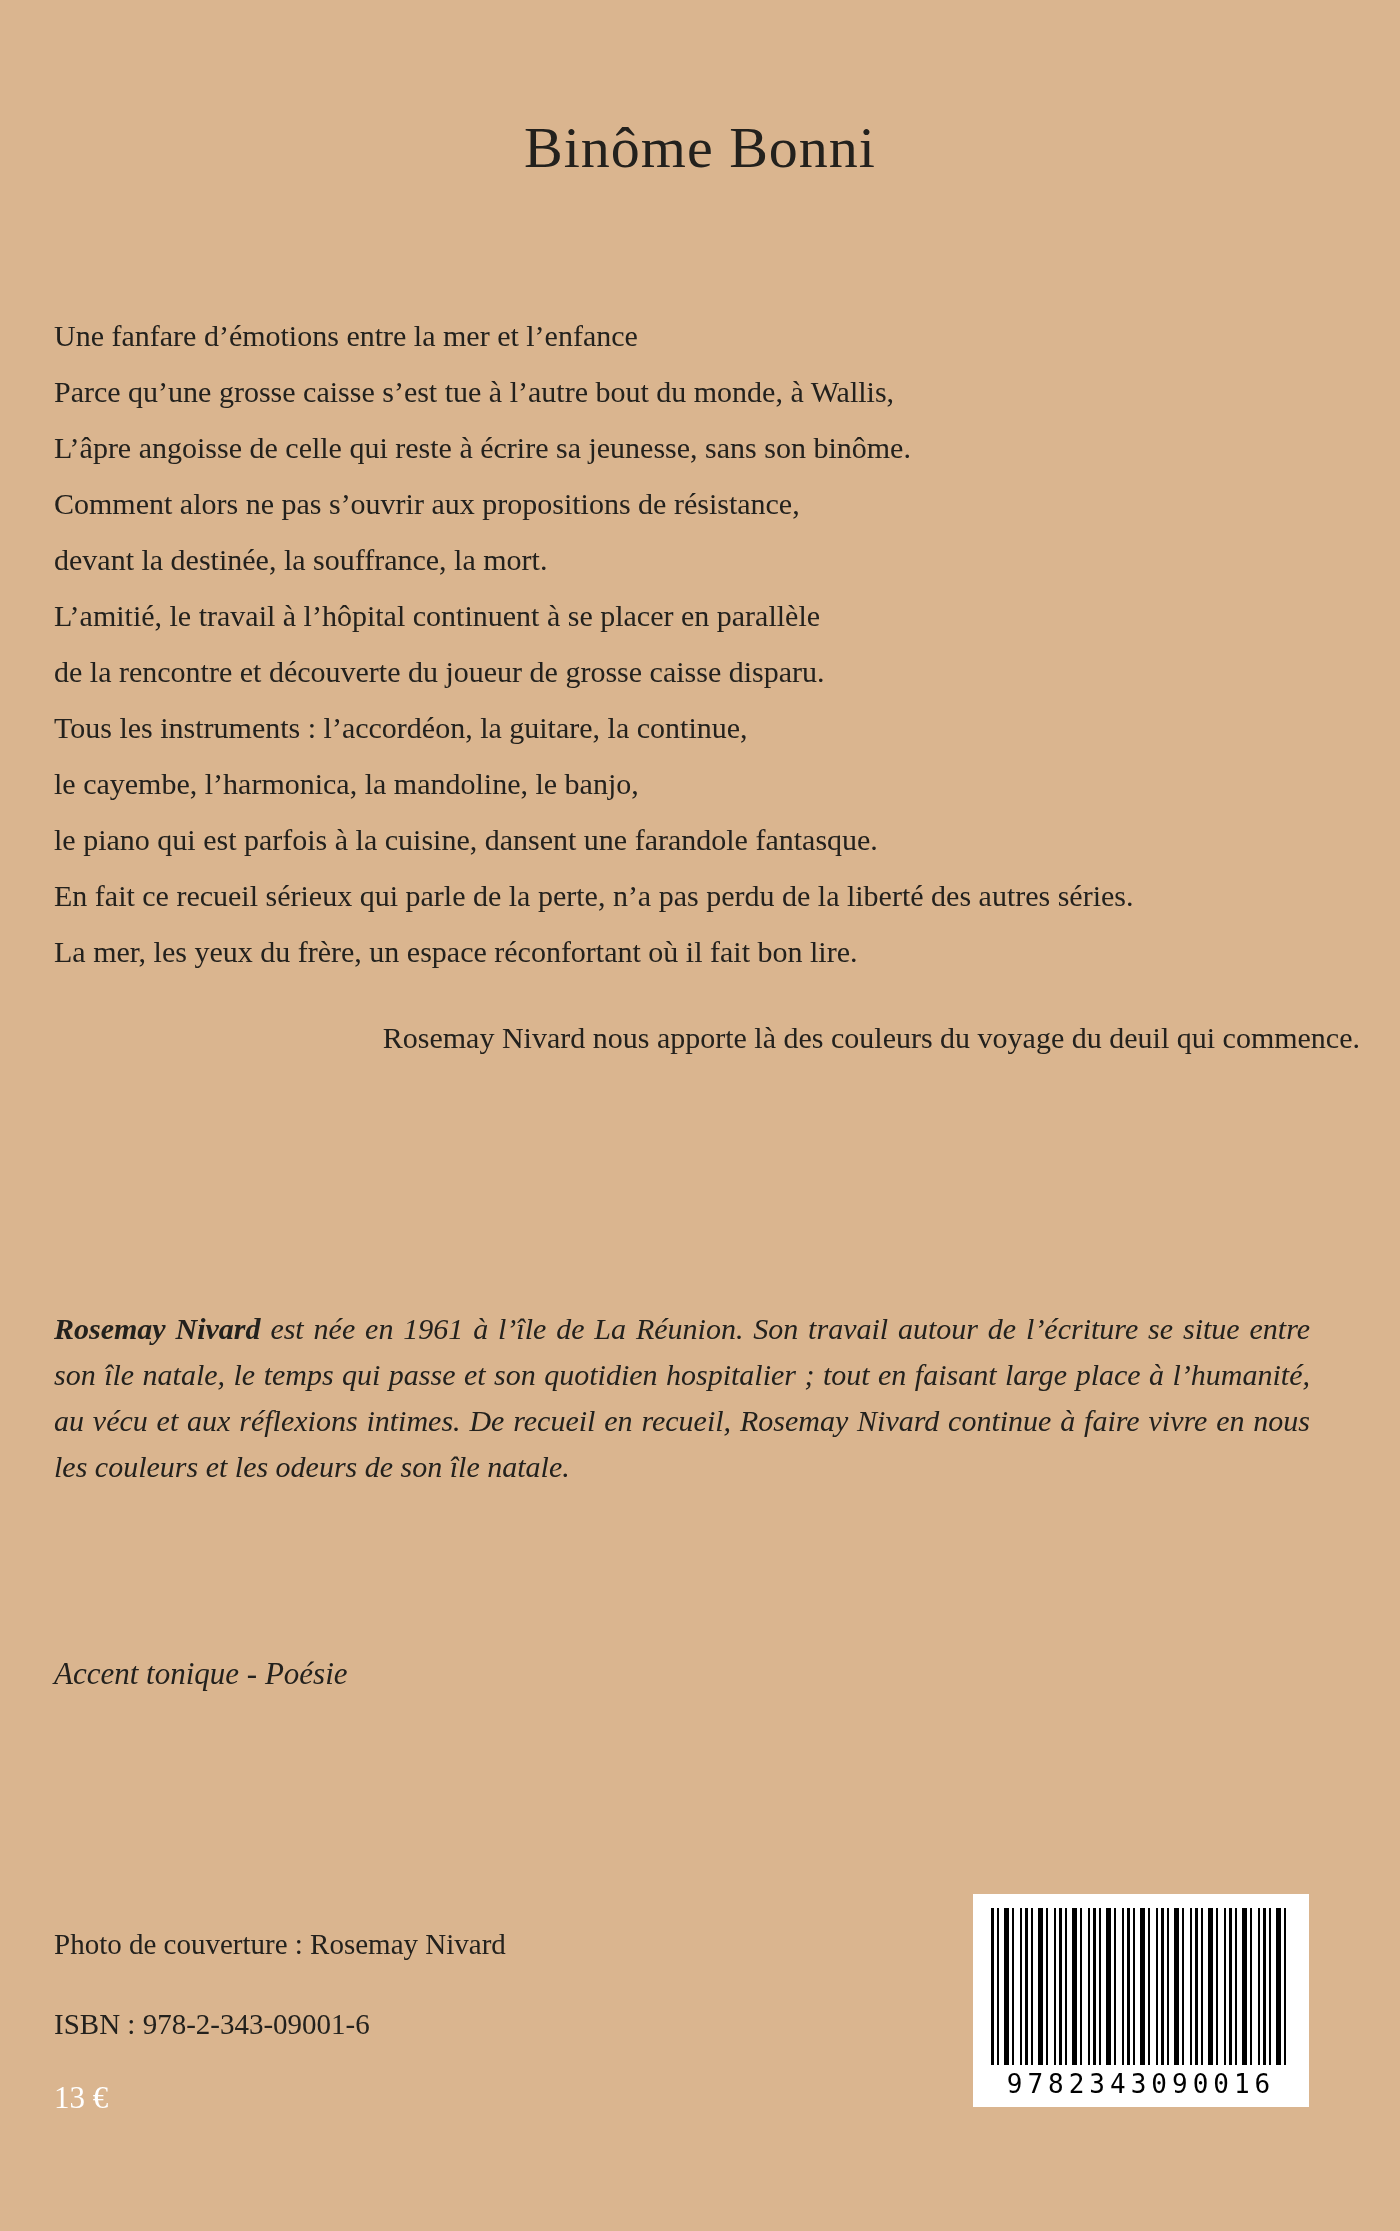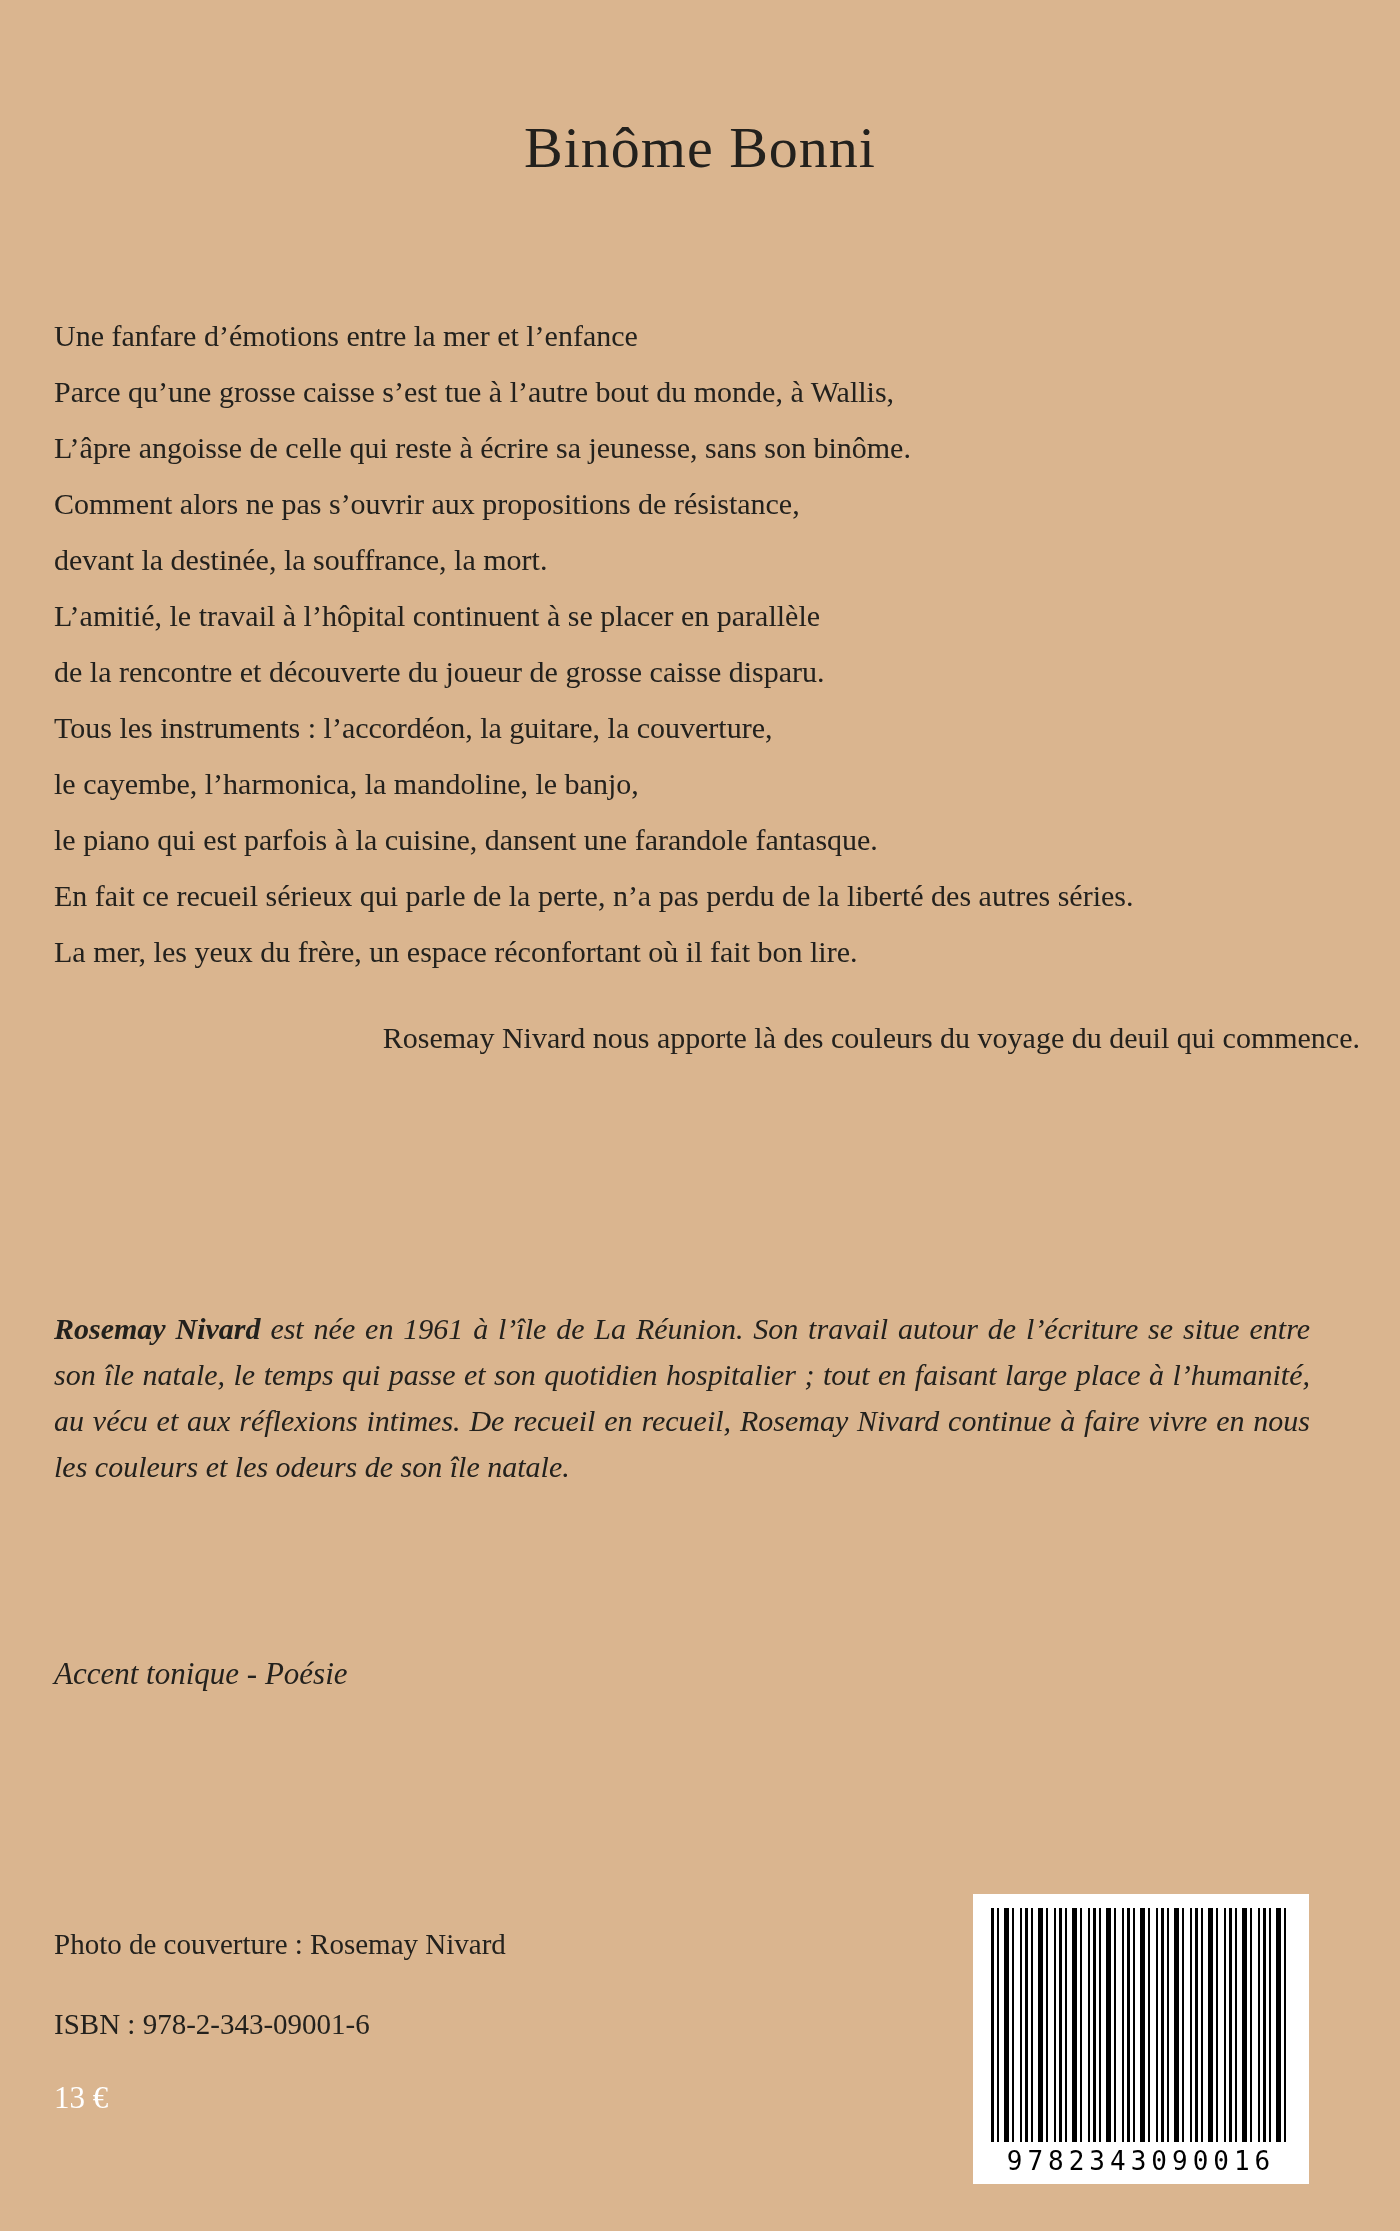--- a/index.html
+++ b/index.html
@@ -81,21 +81,21 @@
     top: 2072px;
     left: 54px;
     font-size: 31px;
     color: #ffffff;
   }
   .barcode-box {
     position: absolute;
     left: 973px;
     top: 1886px;
     width: 336px;
-    height: 290px;
+    height: 213px;
     background: #ffffff;
     display: flex;
     flex-direction: column;
     align-items: stretch;
     padding: 14px 18px 8px 18px;
     box-sizing: border-box;
   }
   .barcode-bars {
     flex: 1 1 auto;
     background: repeating-linear-gradient(
@@ -131,21 +131,21 @@
   <h1 class="title">Binôme Bonni</h1>
 
   <div class="synopsis">
     <div class="line">Une fanfare d’émotions entre la mer et l’enfance</div>
     <div class="line">Parce qu’une grosse caisse s’est tue à l’autre bout du monde, à Wallis,</div>
     <div class="line">L’âpre angoisse de celle qui reste à écrire sa jeunesse, sans son binôme.</div>
     <div class="line">Comment alors ne pas s’ouvrir  aux propositions de résistance,</div>
     <div class="line">devant la destinée, la souffrance, la mort.</div>
     <div class="line">L’amitié, le travail à l’hôpital continuent  à se placer en parallèle</div>
     <div class="line">de la rencontre et découverte du joueur de grosse caisse disparu.</div>
-    <div class="line">Tous les instruments : l’accordéon, la guitare, la couverture,</div>
+    <div class="line">Tous les instruments : l’accordéon, la guitare, la continue,</div>
     <div class="line">le cayembe, l’harmonica, la mandoline, le banjo,</div>
     <div class="line">le piano qui est parfois à la cuisine, dansent  une farandole fantasque.</div>
     <div class="line">En fait ce recueil sérieux qui parle de la perte, n’a pas perdu de la liberté des autres séries.</div>
     <div class="line">La mer, les yeux du frère, un espace réconfortant où il fait bon lire.</div>
     <div class="line closing-line">Rosemay Nivard nous apporte là des couleurs du voyage du deuil  qui commence.</div>
   </div>
 
   <p class="bio"><span class="bio-name">Rosemay Nivard</span><span> est née en 1961 à l’île de La Réunion. Son travail autour de l’écriture se situe entre son île natale, le temps qui passe et son quotidien hospitalier ; tout en faisant large place à l’humanité, au vécu et aux réflexions intimes. De recueil en recueil, Rosemay Nivard continue à faire vivre en nous les couleurs et les odeurs de son île natale.</span></p>
 
   <div class="collection">Accent tonique - Poésie</div>

